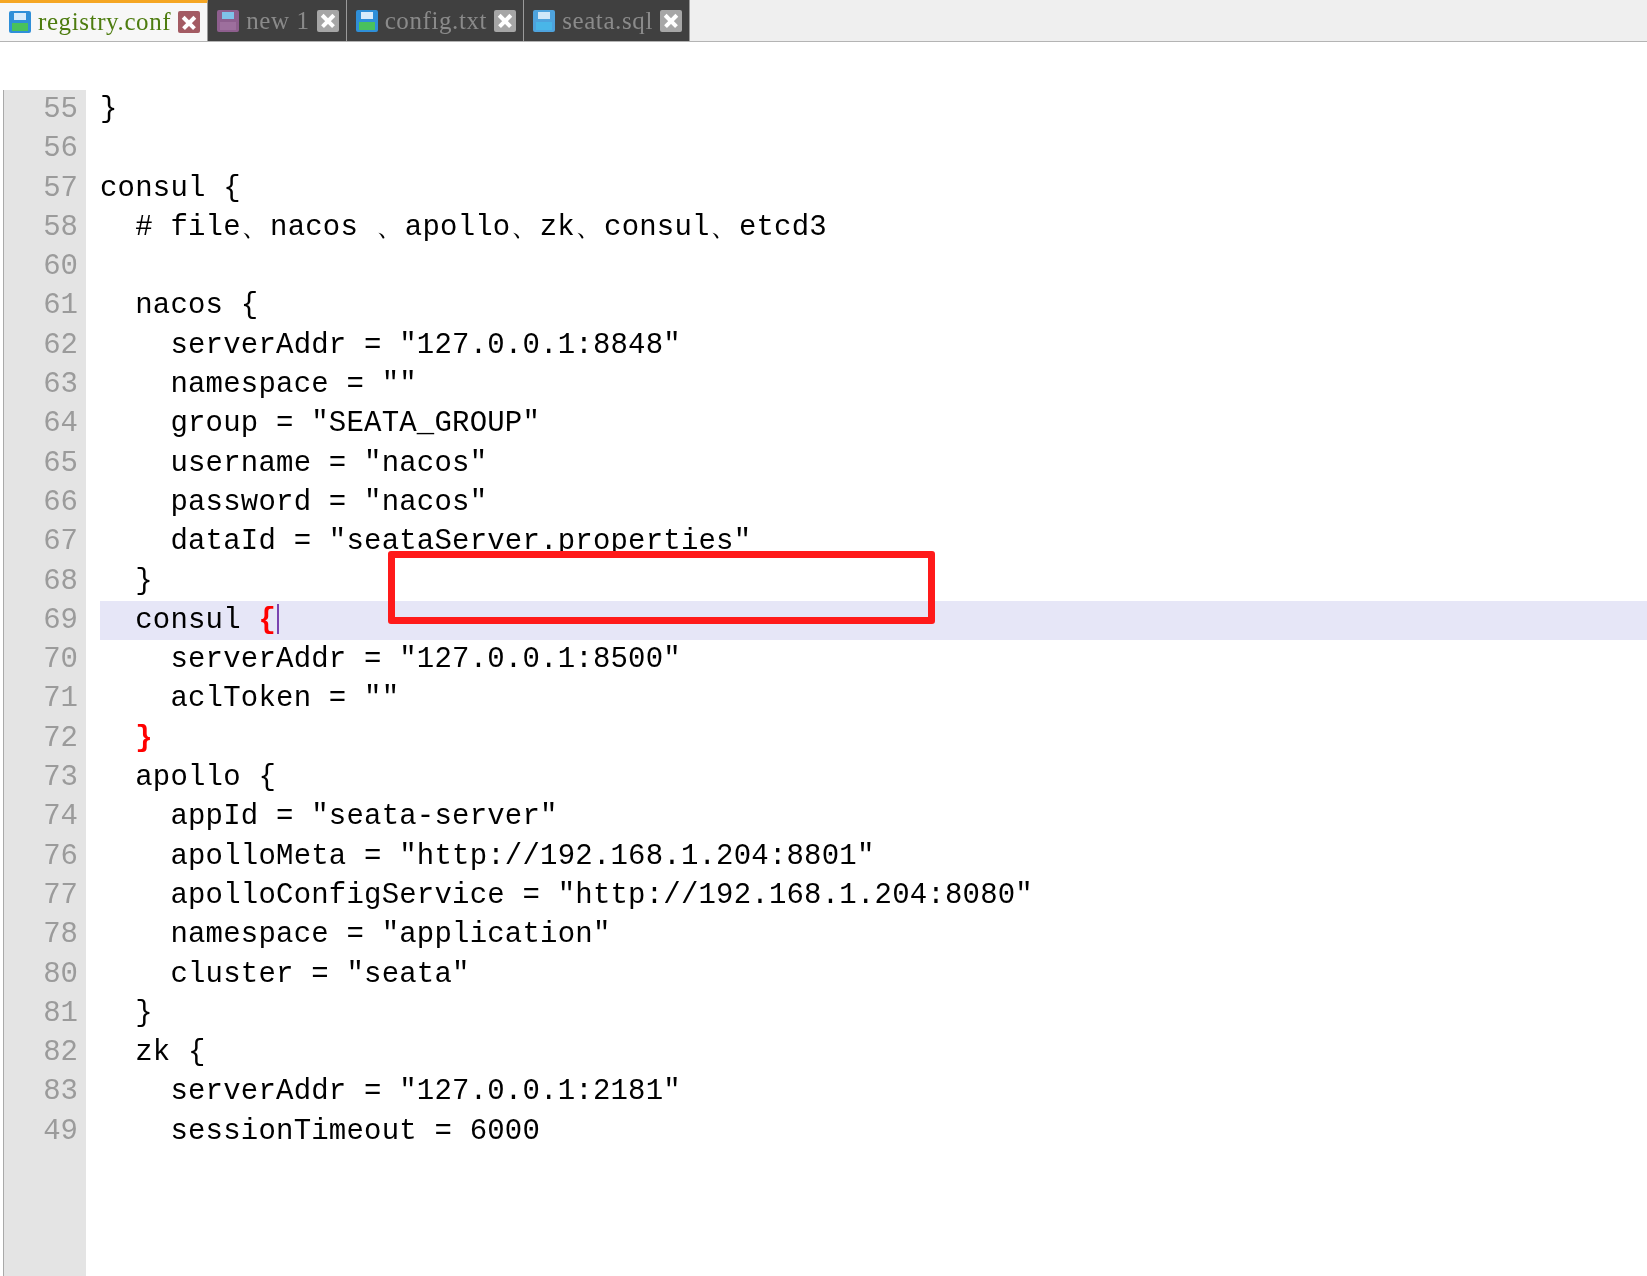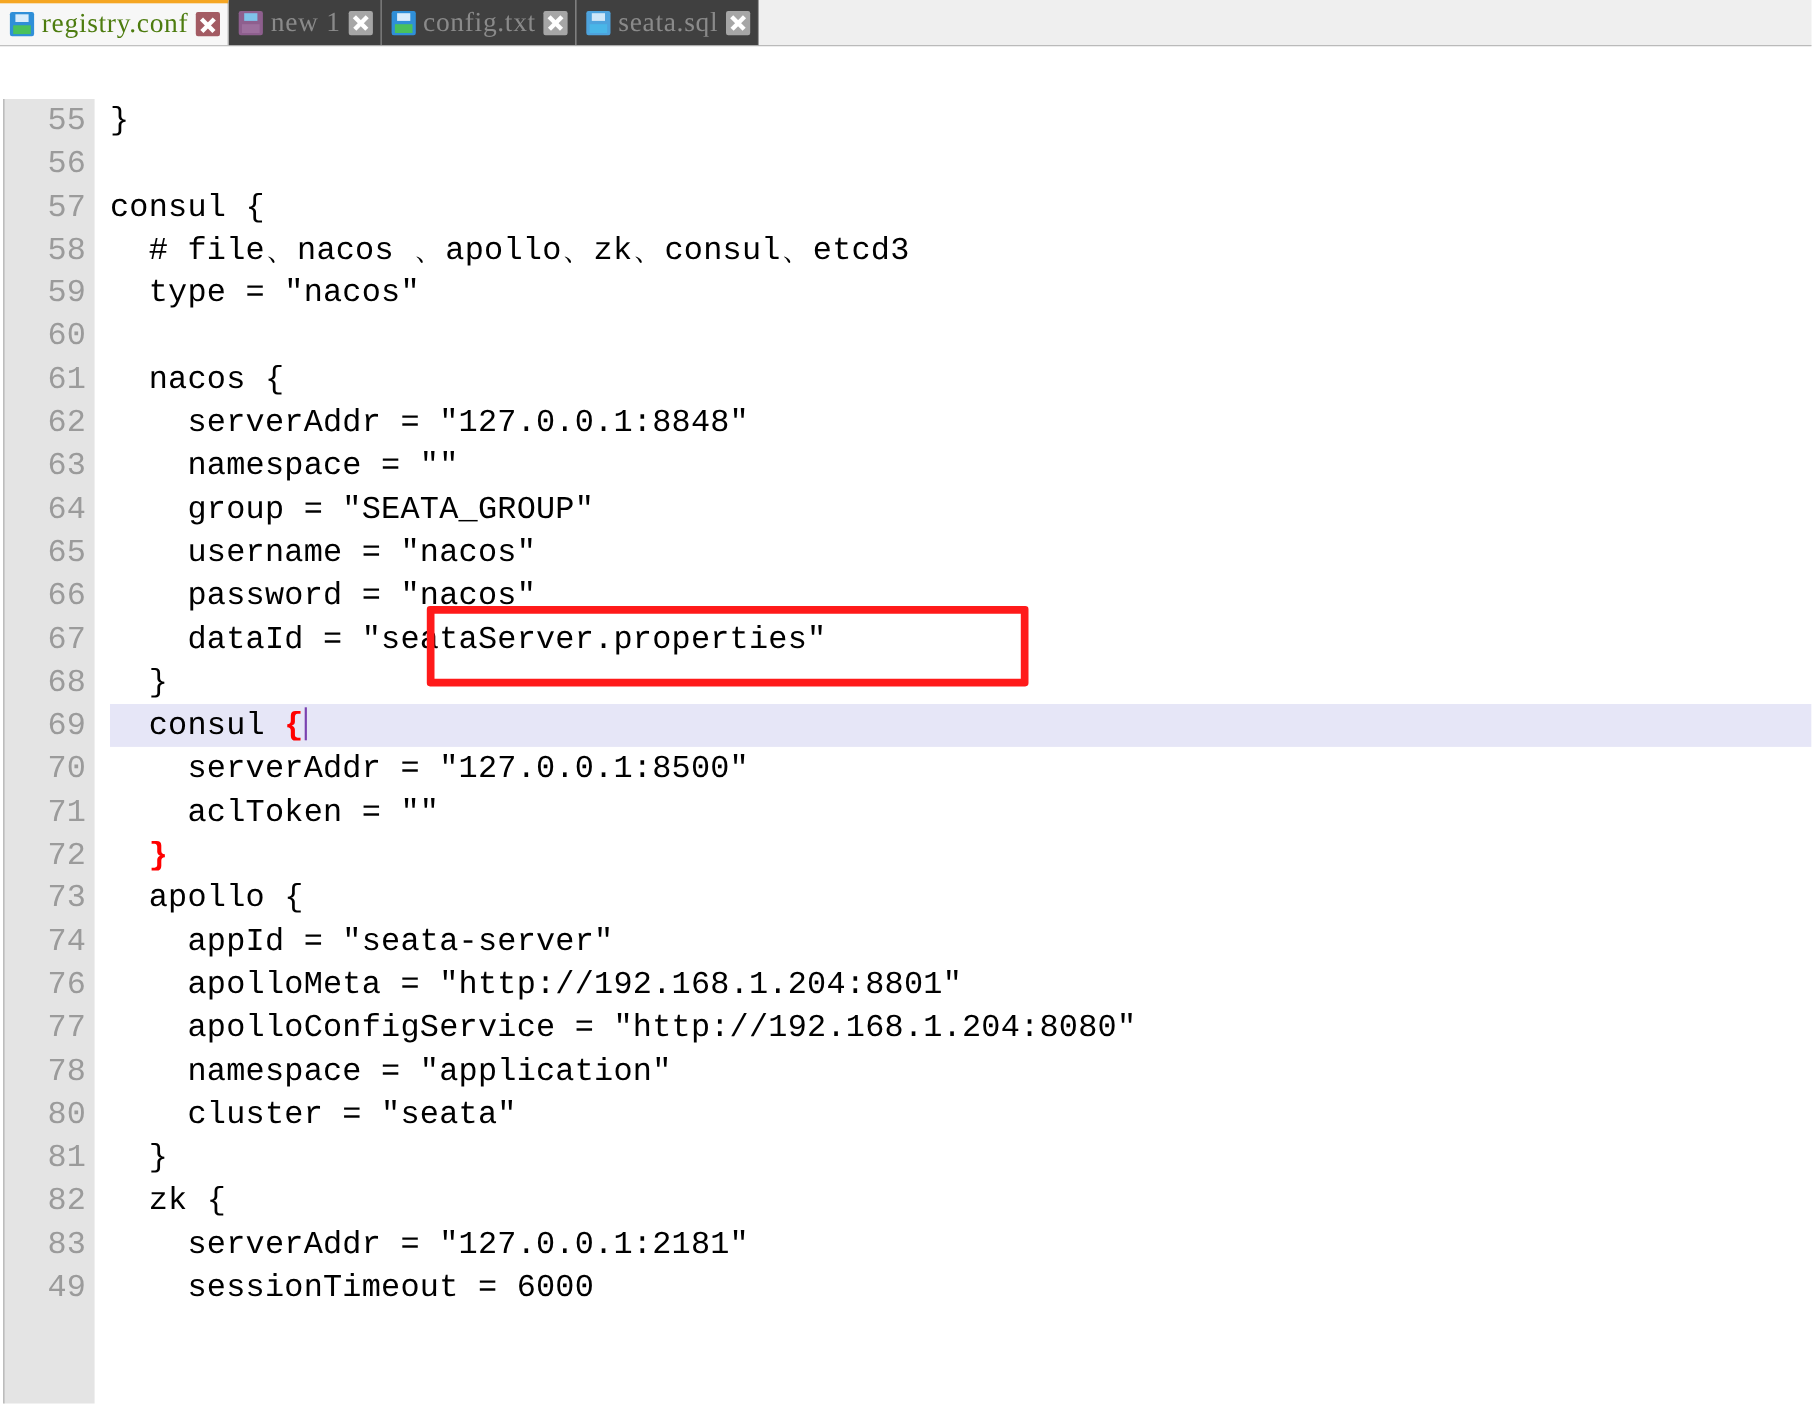--- a/index.html
+++ b/index.html
@@ -224,21 +224,20 @@
     </div>
   </div>
 
 <div id="editor">
   <div id="gutter-bg"></div>
   <div id="code-area">
       <div class="row"><div class="lineno">55</div><div class="code">}</div></div>
       <div class="row"><div class="lineno">56</div><div class="code"></div></div>
       <div class="row"><div class="lineno">57</div><div class="code">consul {</div></div>
       <div class="row"><div class="lineno">58</div><div class="code">  # file、nacos 、apollo、zk、consul、etcd3</div></div>
-      <div class="row"><div class="lineno">59</div><div class="code">  type = "nacos"</div></div>
       <div class="row"><div class="lineno">60</div><div class="code"></div></div>
       <div class="row"><div class="lineno">61</div><div class="code">  nacos {</div></div>
       <div class="row"><div class="lineno">62</div><div class="code">    serverAddr = "127.0.0.1:8848"</div></div>
       <div class="row"><div class="lineno">63</div><div class="code">    namespace = ""</div></div>
       <div class="row"><div class="lineno">64</div><div class="code">    group = "SEATA_GROUP"</div></div>
       <div class="row"><div class="lineno">65</div><div class="code">    username = "nacos"</div></div>
       <div class="row"><div class="lineno">66</div><div class="code">    password = "nacos"</div></div>
       <div class="row"><div class="lineno">67</div><div class="code">    dataId = "seataServer.properties"</div></div>
       <div class="row"><div class="lineno">68</div><div class="code">  }</div></div>
       <div class="row current"><div class="hl"></div><div class="lineno">69</div><div class="code">  consul <span class="brace">{</span><span class="caret"></span></div></div>

